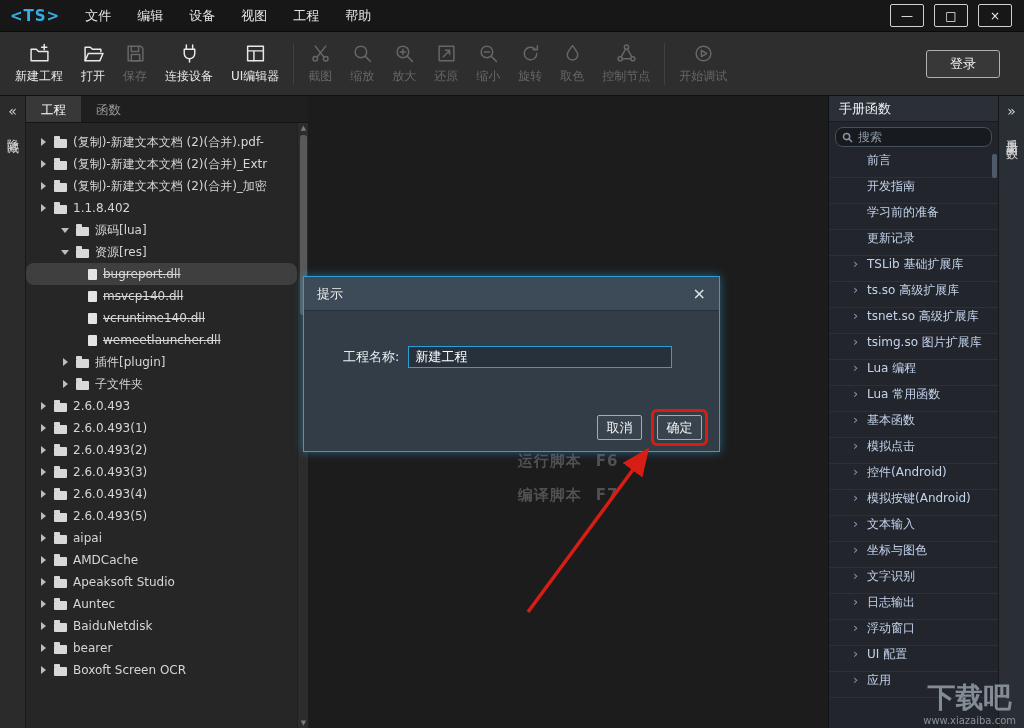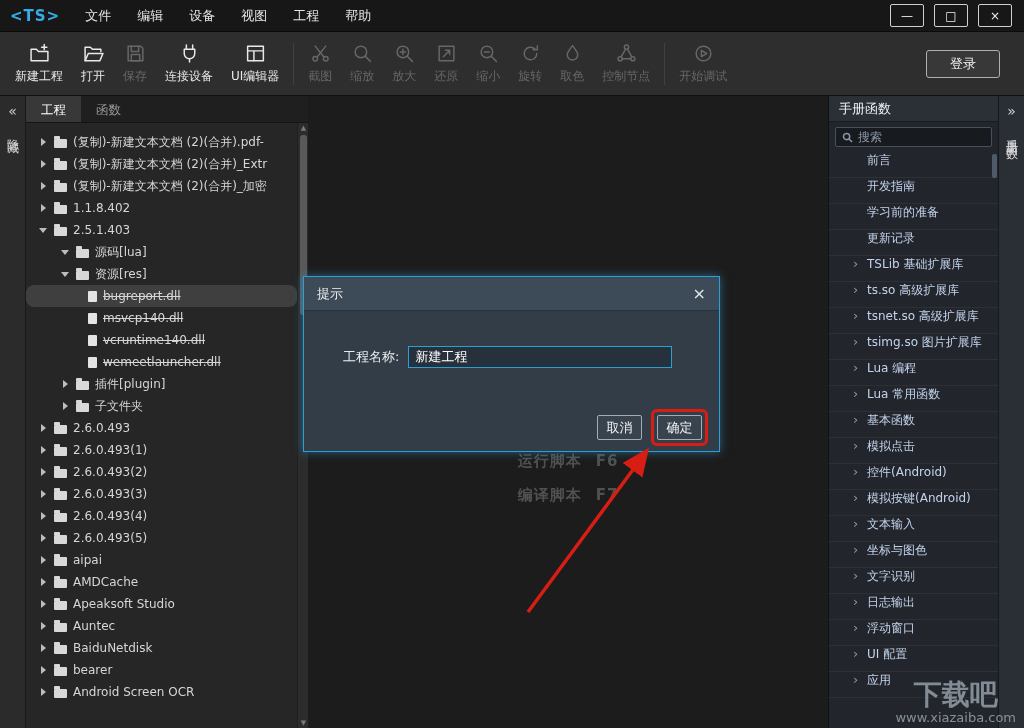--- a/index.html
+++ b/index.html
@@ -70,21 +70,21 @@
   .hint { position:absolute; width:100%; text-align:center; color:#515151; font-size:15px; font-weight:bold;
           letter-spacing:1px; }
   .hint-1 { top:356px; } .hint-2 { top:390px; }
   .hint .key { margin-left:14px; }
 
   
   .manual { position:absolute; left:828px; top:96px; bottom:0; width:170px; background:#22262c;
             border-left:1px solid #101316; overflow:hidden; }
   .manual-header { height:26px; line-height:26px; padding-left:10px; background:#2b3037; color:#eef2f7;
                    font-size:13px; border-bottom:1px solid #191d23; }
-  .search-box { margin:5px 6px; height:20px; border:1px solid #46505c; border-radius:2px; background:#171a1f;
+  .search-box { margin:5px 6px; height:20px; border:1px solid #46505c; border-radius:8px; background:#171a1f;
                 display:flex; align-items:center; padding:0 6px; gap:5px; }
   .search-box svg { width:11px; height:11px; stroke:#8b97a6; fill:none; stroke-width:1.6; flex:none; }
   .search-input { flex:1; min-width:0; background:transparent; border:none; outline:none; color:#c7d2df;
                   font-size:12px; font-family:inherit; }
   .search-input::placeholder { color:#8b97a6; }
   .mrow { height:26px; display:flex; align-items:flex-start; padding-left:24px; gap:6px;
           border-bottom:1px solid rgba(255,255,255,0.05); }
   .mch { width:8px; color:#8298b3; font-size:13px; flex:none; }
   .mrow.nochev .mch { visibility:hidden; }
   .mlabel { color:#c3d3ec; font-size:12px; white-space:nowrap; }
@@ -105,21 +105,21 @@
   .dbtn { min-width:45px; height:25px; background:#39434d; border:1px solid #9fadbb; border-radius:2px;
           color:#f1f4f7; font-size:13px; display:flex; align-items:center; justify-content:center; padding:0 8px; }
   .ok-wrap { position:relative; }
   .annot-box { position:absolute; left:-6px; top:-6px; right:-6px; bottom:-6px; border:3px solid #d81e14;
                border-radius:6px; pointer-events:none; z-index:2; }
 
   
   .arrow-layer { position:absolute; left:0; top:0; width:1024px; height:728px; z-index:30; pointer-events:none; }
   .watermark { position:absolute; right:8px; bottom:2px; z-index:6; text-align:center; line-height:1.15; }
   .wm-title { font-size:28px; font-weight:bold; color:#949ea8; opacity:0.85; }
-  .wm-site { font-size:13px; color:#98a2ac; opacity:0.85; }
+  .wm-site { font-size:10px; color:#98a2ac; opacity:0.85; }
 </style>
 </head>
 <body>
 
 <div class="app">
 
   <div class="titlebar">
     <div class="logo">&lt;TS&gt;</div>
     <div class="menubar">
       <div class="menu-item">文件</div>
@@ -268,25 +268,20 @@
       <div class="trow lvl0">
           <span class="tg c"></span>
           <span class="fico"></span>
           <span class="tlabel">(复制)-新建文本文档 (2)(合并)_加密</span>
         </div>
       <div class="trow lvl0">
           <span class="tg c"></span>
           <span class="fico"></span>
           <span class="tlabel">1.1.8.402</span>
         </div>
-      <div class="trow lvl0">
-          <span class="tg e"></span>
-          <span class="fico"></span>
-          <span class="tlabel">2.5.1.403</span>
-        </div>
       <div class="trow lvl1">
           <span class="tg e"></span>
           <span class="fico"></span>
           <span class="tlabel">源码[lua]</span>
         </div>
       <div class="trow lvl1">
           <span class="tg e"></span>
           <span class="fico"></span>
           <span class="tlabel">资源[res]</span>
         </div>
@@ -372,21 +367,21 @@
           <span class="tlabel">BaiduNetdisk</span>
         </div>
       <div class="trow lvl0">
           <span class="tg c"></span>
           <span class="fico"></span>
           <span class="tlabel">bearer</span>
         </div>
       <div class="trow lvl0">
           <span class="tg c"></span>
           <span class="fico"></span>
-          <span class="tlabel">Android Screen OCR</span>
+          <span class="tlabel">Boxoft Screen OCR</span>
         </div>
     </div>
     <div class="vscroll">
       <span class="sarr up"></span>
       <div class="vthumb"></div>
       <span class="sarr down"></span>
     </div>
   </div>
 
   <div class="editor">

